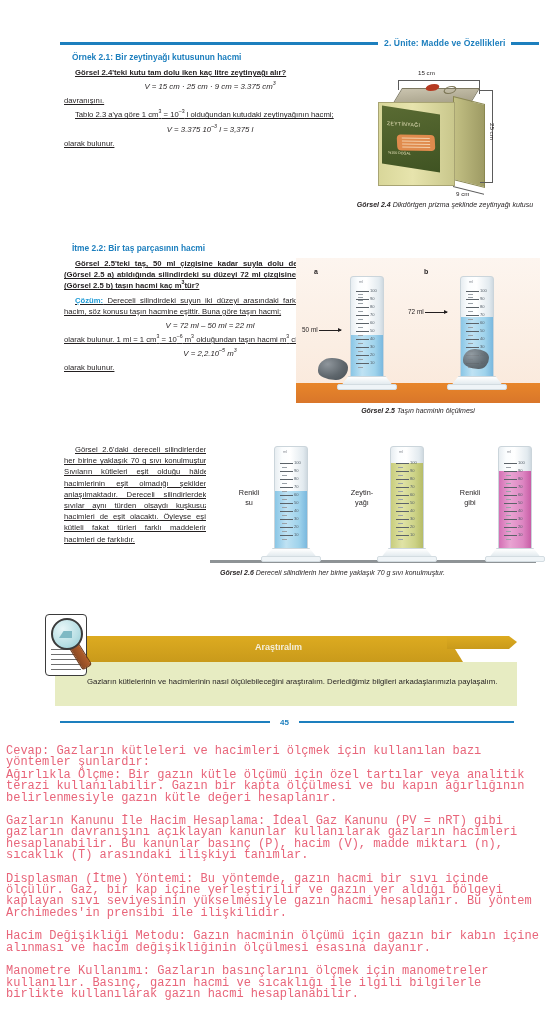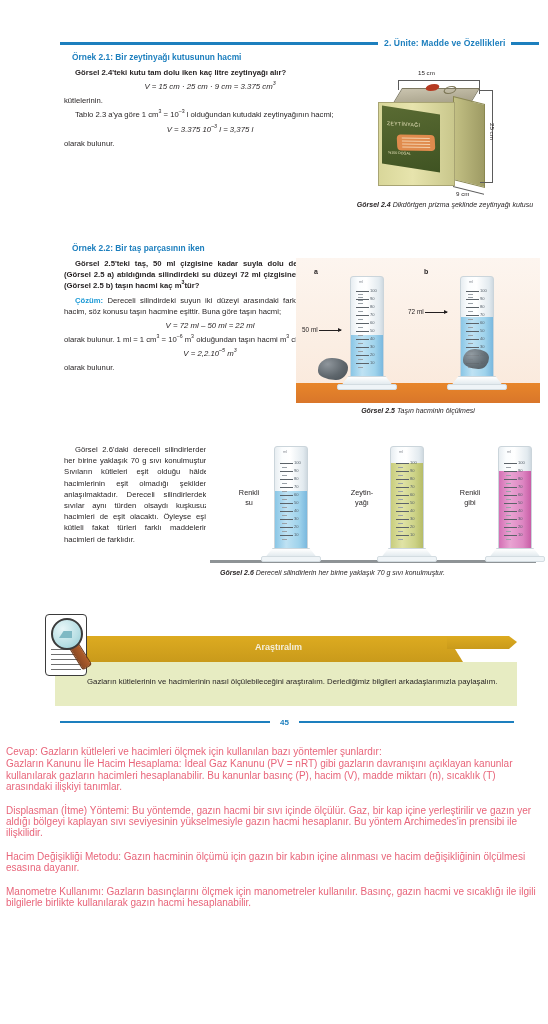--- a/index.html
+++ b/index.html
@@ -14,21 +14,21 @@
   .hdr .rule{flex:0 0 auto;height:3px;background:#1d7fbe;}
   .hdr .rule.long{width:318px;}
   .hdr .rule.short{width:28px;}
   .hdr .t{font-size:8.6px;font-weight:bold;color:#1d7fbe;padding:0 6px;white-space:nowrap;letter-spacing:.1px;}
 
   .col-left{position:absolute;left:64px;top:52px;width:292px;}
   .col-left.narrow{width:148px;}
 
   .ex-title{color:#1d7fbe;font-weight:bold;font-size:8.4px;margin:0 0 5px 8px;}
   .p{font-size:7.7px;color:#231f20;line-height:11.2px;text-align:justify;margin:0 4px 3px 0;
-     text-justify:inter-word;}
+     text-justify:inter-word;text-decoration:underline;}
   .p.ind{text-indent:11px;}
   .p.bold{font-weight:bold;}
   .lab{color:#1d9ad6;font-weight:bold;}
   .frm{font-size:7.8px;font-style:italic;text-align:center;margin:4px 0 4px 0;color:#231f20;}
   sup{font-size:.68em;vertical-align:super;line-height:0;}
 
   
   .fig24{position:absolute;left:352px;top:60px;width:186px;height:180px;}
   .cap{font-size:7px;color:#231f20;text-align:center;line-height:9.5px;font-style:italic;}
   .cap b{font-style:italic;}
@@ -124,41 +124,41 @@
      clip-path:polygon(0 100%,35% 0,100% 0,100% 100%);}
 
   
   .pgf{position:absolute;left:60px;top:716px;width:480px;height:12px;display:flex;align-items:center;}
   .pgf .rule{height:2.6px;background:#1d7fbe;}
   .pgf .rl{width:210px;} .pgf .rr{width:215px;}
   .pgf .num{font-size:8px;font-weight:bold;color:#1d7fbe;padding:0 10px;}
 
   
   .ans{position:absolute;left:6px;top:746px;width:536px;color:#e8657a;}
-  .ans p{margin:0 0 12px 0;font-size:10px;line-height:11.4px;color:#e8657a;}
+  .ans p{margin:0 0 12px 0;font-size:12px;line-height:11.4px;color:#e8657a;font-family:Liberation Mono, monospace;}
   .ans p.tight{margin-bottom:1px;}
 </style>
 </head>
 <body>
 
 <div class="page">
 
   <div class="book">
 
     <div class="hdr">
       <div class="rule long"></div>
       <div class="t">2. Ünite: Madde ve Özellikleri</div>
       <div class="rule short"></div>
     </div>
 
     <div class="col-left" style="top:52px;">
       <div class="ex-title">Örnek 2.1: Bir zeytinyağı kutusunun hacmi</div>
       <div class="p bold ind">Görsel 2.4'teki kutu tam dolu iken kaç litre zeytinyağı alır?</div>
       <div class="frm">V = 15 cm · 25 cm · 9 cm = 3.375 cm<sup>3</sup></div>
-      <div class="p">kütlelerinin.</div>
+      <div class="p">davranışını.</div>
       <div class="p ind">Tablo 2.3 a'ya göre 1 cm<sup>3</sup> = 10<sup>–3</sup> l olduğundan kutudaki zeytinyağının hacmi;</div>
       <div class="frm">V = 3.375 10<sup>–3</sup> l = 3,375 l</div>
       <div class="p">olarak bulunur.</div>
     </div>
 
     <div class="fig24">
       <div class="can-wrap">
 
         <div class="dline" style="left:46px;top:20px;width:82px;height:1px;"></div>
         <div class="dtick" style="left:46px;top:20px;height:10px;"></div>
@@ -185,21 +185,21 @@
 
         <div class="dline" style="left:101px;top:126px;width:31px;height:1px;transform:skewY(14deg);transform-origin:left;"></div>
         <div class="dim" style="left:104px;top:130px;">9 cm</div>
       </div>
       <div class="cap">
         <b>Görsel 2.4</b><span> Dikdörtgen prizma şeklinde zeytinyağı kutusu</span>
       </div>
     </div>
 
     <div class="col-left" style="top:243px;">
-      <div class="ex-title">Örnek 2.2: Bir taş parçasının iken</div>
+      <div class="ex-title">İtme 2.2: Bir taş parçasının hacmi</div>
       <div class="p bold ind">Görsel 2.5'teki taş, 50 ml çizgisine kadar suyla dolu dereceli silindire (Görsel 2.5 a) atıldığında silindirdeki su düzeyi 72 ml çizgisine geldiğine göre (Görsel 2.5 b) taşın hacmi kaç m<sup>3</sup>tür?</div>
       <div class="p ind"><span class="lab">Çözüm:</span><span> Dereceli silindirdeki suyun iki düzeyi arasındaki farka karşılık gelen hacim, söz konusu taşın hacmine eşittir. Buna göre taşın hacmi;</span></div>
       <div class="frm">V = 72 ml – 50 ml = 22 ml</div>
       <div class="p">olarak bulunur. 1 ml = 1 cm<sup>3</sup> = 10<sup>–6</sup> m<sup>3</sup> olduğundan taşın hacmi m<sup>3</sup> cinsinden;</div>
       <div class="frm">V = 2,2.10<sup>–5</sup> m<sup>3</sup></div>
       <div class="p">olarak bulunur.</div>
     </div>
 
     <div class="fig25">
       <div class="panel">
@@ -480,19 +480,20 @@
 
     <div class="pgf">
       <div class="rule rl"></div>
       <div class="num">45</div>
       <div class="rule rr"></div>
     </div>
   </div>
 
   <div class="ans">
     <p class="tight">Cevap: Gazların kütleleri ve hacimleri ölçmek için kullanılan bazı yöntemler şunlardır:</p>
+    <p>Ağırlıkla Ölçme: Bir gazın kütle ölçümü için özel tartılar veya analitik terazi kullanılabilir. Gazın bir kapta ölçülmesi ve bu kapın ağırlığının belirlenmesiyle gazın kütle değeri hesaplanır.</p>
     <p>Gazların Kanunu İle Hacim Hesaplama: İdeal Gaz Kanunu (PV = nRT) gibi gazların davranışını açıklayan kanunlar kullanılarak gazların hacimleri hesaplanabilir. Bu kanunlar basınç (P), hacim (V), madde miktarı (n), sıcaklık (T) arasındaki ilişkiyi tanımlar.</p>
     <p>Displasman (İtme) Yöntemi: Bu yöntemde, gazın hacmi bir sıvı içinde ölçülür. Gaz, bir kap içine yerleştirilir ve gazın yer aldığı bölgeyi kaplayan sıvı seviyesinin yükselmesiyle gazın hacmi hesaplanır. Bu yöntem Archimedes'in prensibi ile ilişkilidir.</p>
     <p>Hacim Değişikliği Metodu: Gazın hacminin ölçümü için gazın bir kabın içine alınması ve hacim değişikliğinin ölçülmesi esasına dayanır.</p>
     <p>Manometre Kullanımı: Gazların basınçlarını ölçmek için manometreler kullanılır. Basınç, gazın hacmi ve sıcaklığı ile ilgili bilgilerle birlikte kullanılarak gazın hacmi hesaplanabilir.</p>
   </div>
 
 </div>
 
 </body></html>

